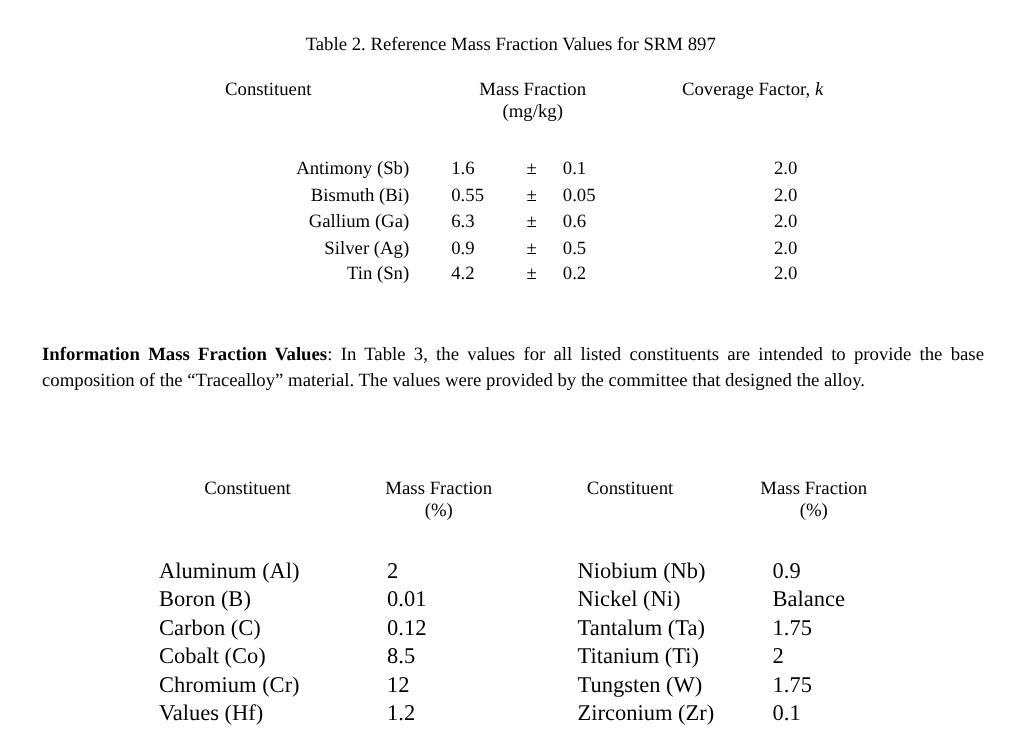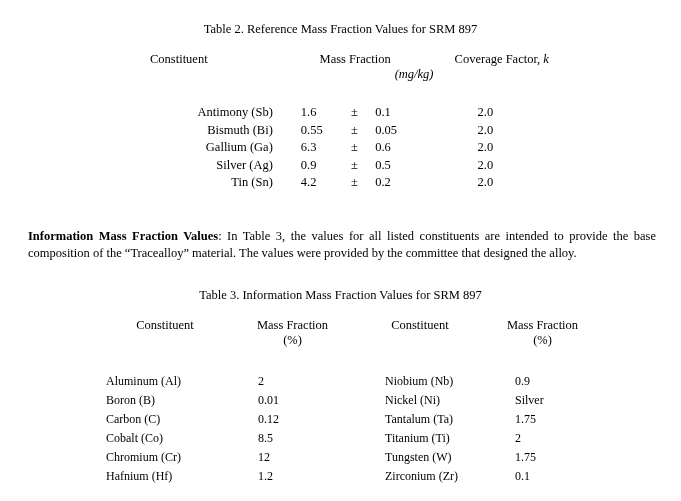--- a/index.html
+++ b/index.html
@@ -46,31 +46,30 @@
   }
   .t2 td {
     font-size: 12.5px;
     padding: 0;
     vertical-align: top;
   }
   .t2 .hd-const { text-align: left; width: 130px; }
   .t2 .hd-mf { text-align: center; width: 150px; }
   .t2 .hd-cf { text-align: center; width: 140px; }
   .t2 .hd-sub {
-    text-align: right;
-    font-size: 12.5px;
-    font-style: italic;
+    text-align: center;
+    font-size: 12.5px;
   }
   .t2 .row-gap td { height: 22px; }
 
   .t2 td.c-name { text-align: right; padding-right: 4px; }
   .t2 td.c-val  { text-align: left; width: 44px; padding-left: 24px; margin-top: 32px; }
   .t2 td.c-pm   { text-align: center; width: 22px; }
   .t2 td.c-unc  { text-align: left; width: 60px; padding-left: 10px; }
-  .t2 td.c-cf   { text-align: left; padding-left: 44px; }
+  .t2 td.c-cf   { text-align: center; padding-left: 44px; }
   .t2 tr.data td { line-height: 17.5px; }
 
   
   .para {
     position: absolute;
     left: 28px;
     top: 228px;
     width: 628px;
     font-size: 12.5px;
     line-height: 17px;
@@ -94,21 +93,21 @@
     width: 500px;
     border-collapse: collapse;
   }
   .t3 th {
     font-weight: normal;
     font-size: 12.5px;
     padding: 0;
     vertical-align: top;
   }
   .t3 td {
-    font-size: 12px;
+    font-size: 15px;
     padding: 0;
     vertical-align: top;
     line-height: 19px;
   }
   .t3 .hd1 { text-align: center; width: 130px; }
   .t3 .hd2 { text-align: center; width: 125px; }
   .t3 .hd3 { text-align: center; width: 130px; }
   .t3 .hd4 { text-align: center; width: 115px; }
   .t3 .row-gap td { height: 24px; }
   .t3 td.n1 { text-align: left; padding-left: 6px; }
@@ -175,21 +174,20 @@
         <td class="c-val">4.2</td>
         <td class="c-pm">±</td>
         <td class="c-unc">0.2</td>
         <td class="c-cf">2.0</td>
       </tr>
     </tbody>
   </table>
 
   <div class="para"><b>Information Mass Fraction Values</b><span>:  In Table 3, the values for all listed constituents are intended to provide the base composition of the “Tracealloy” material.  The values were provided by the committee that designed the alloy.</span></div>
 
-  <div class="t3-caption">Table 3.  Information Mass Fraction Values for SRM 897</div>
 
   <table class="t3">
     <thead>
       <tr>
         <th class="hd1">Constituent</th>
         <th class="hd2">Mass Fraction</th>
         <th class="hd3">Constituent</th>
         <th class="hd4">Mass Fraction</th>
       </tr>
       <tr>
@@ -206,42 +204,42 @@
       <tr>
         <td class="n1">Aluminum (Al)</td>
         <td class="v1">2</td>
         <td class="n2">Niobium (Nb)</td>
         <td class="v2">0.9</td>
       </tr>
       <tr>
         <td class="n1">Boron (B)</td>
         <td class="v1">0.01</td>
         <td class="n2">Nickel (Ni)</td>
-        <td class="v2">Silver</td>
+        <td class="v2">Balance</td>
       </tr>
       <tr>
         <td class="n1">Carbon (C)</td>
         <td class="v1">0.12</td>
         <td class="n2">Tantalum (Ta)</td>
         <td class="v2">1.75</td>
       </tr>
       <tr>
         <td class="n1">Cobalt (Co)</td>
         <td class="v1">8.5</td>
         <td class="n2">Titanium (Ti)</td>
         <td class="v2">2</td>
       </tr>
       <tr>
         <td class="n1">Chromium (Cr)</td>
         <td class="v1">12</td>
         <td class="n2">Tungsten (W)</td>
         <td class="v2">1.75</td>
       </tr>
       <tr>
-        <td class="n1">Hafnium (Hf)</td>
+        <td class="n1">Values (Hf)</td>
         <td class="v1">1.2</td>
         <td class="n2">Zirconium (Zr)</td>
         <td class="v2">0.1</td>
       </tr>
     </tbody>
   </table>
 
 </div>
 
 </body></html>

